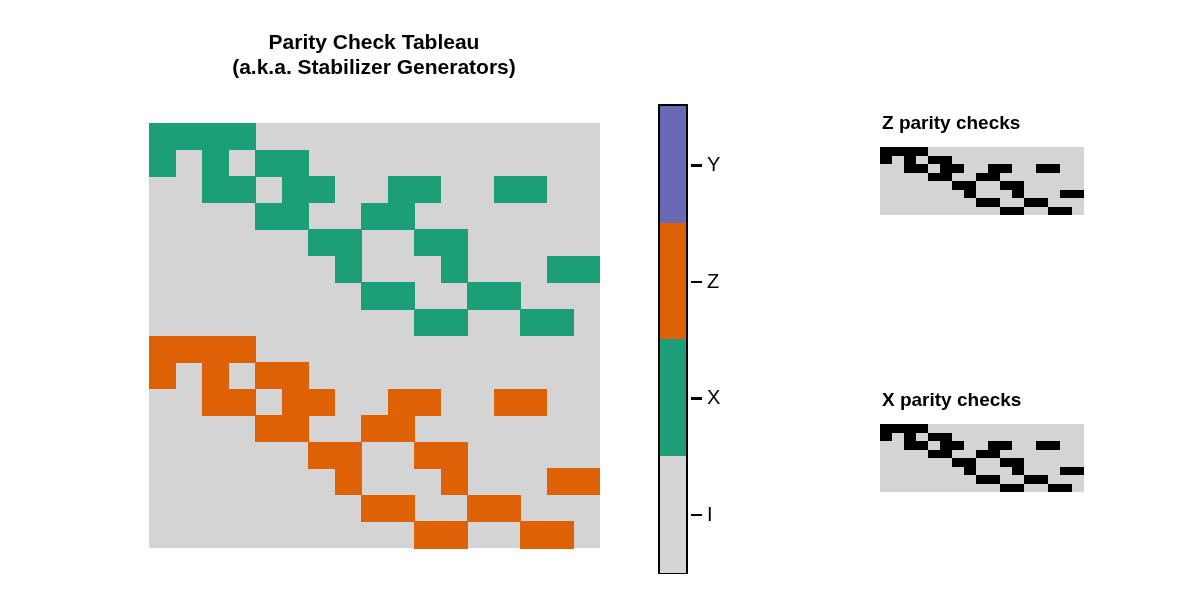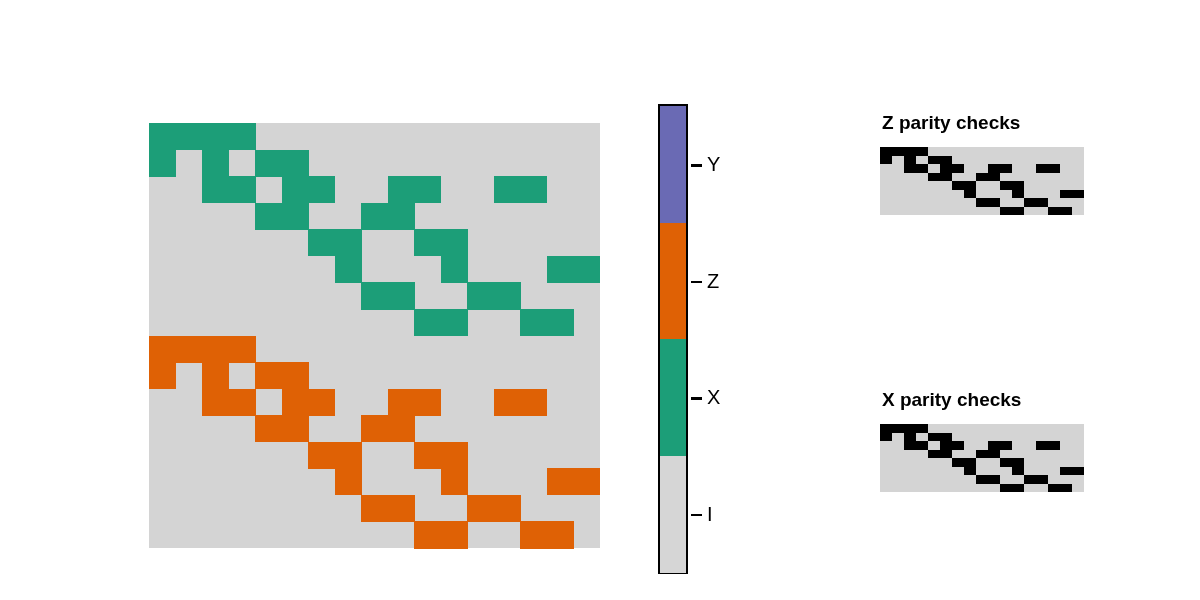--- a/index.html
+++ b/index.html
@@ -37,20 +37,22 @@
 
   #panel-z{left:880px;top:112px;}
   #panel-x{left:880px;top:389px;}
   .mini-grid{width:204px;height:68px;}
 </style>
 </head>
 <body>
 
 <div id="stage">
 
+  <div class="title" id="main-title">Parity Check Tableau
+(a.k.a. Stabilizer Generators)</div>
 
   <div id="tableau-wrap">
     <div class="grid" id="tableau-grid">
         <div class="cell" style="left: 0px; top: 0px; width: 27.1px; height: 27.1625px; background: rgb(28, 158, 120);"></div>
         <div class="cell" style="left: 26.5px; top: 0px; width: 27.1px; height: 27.1625px; background: rgb(28, 158, 120);"></div>
         <div class="cell" style="left: 53px; top: 0px; width: 27.1px; height: 27.1625px; background: rgb(28, 158, 120);"></div>
         <div class="cell" style="left: 79.5px; top: 0px; width: 27.1px; height: 27.1625px; background: rgb(28, 158, 120);"></div>
         <div class="cell" style="left: 0px; top: 26.5625px; width: 27.1px; height: 27.1625px; background: rgb(28, 158, 120);"></div>
         <div class="cell" style="left: 53px; top: 26.5625px; width: 27.1px; height: 27.1625px; background: rgb(28, 158, 120);"></div>
         <div class="cell" style="left: 106px; top: 26.5625px; width: 27.1px; height: 27.1625px; background: rgb(28, 158, 120);"></div>

